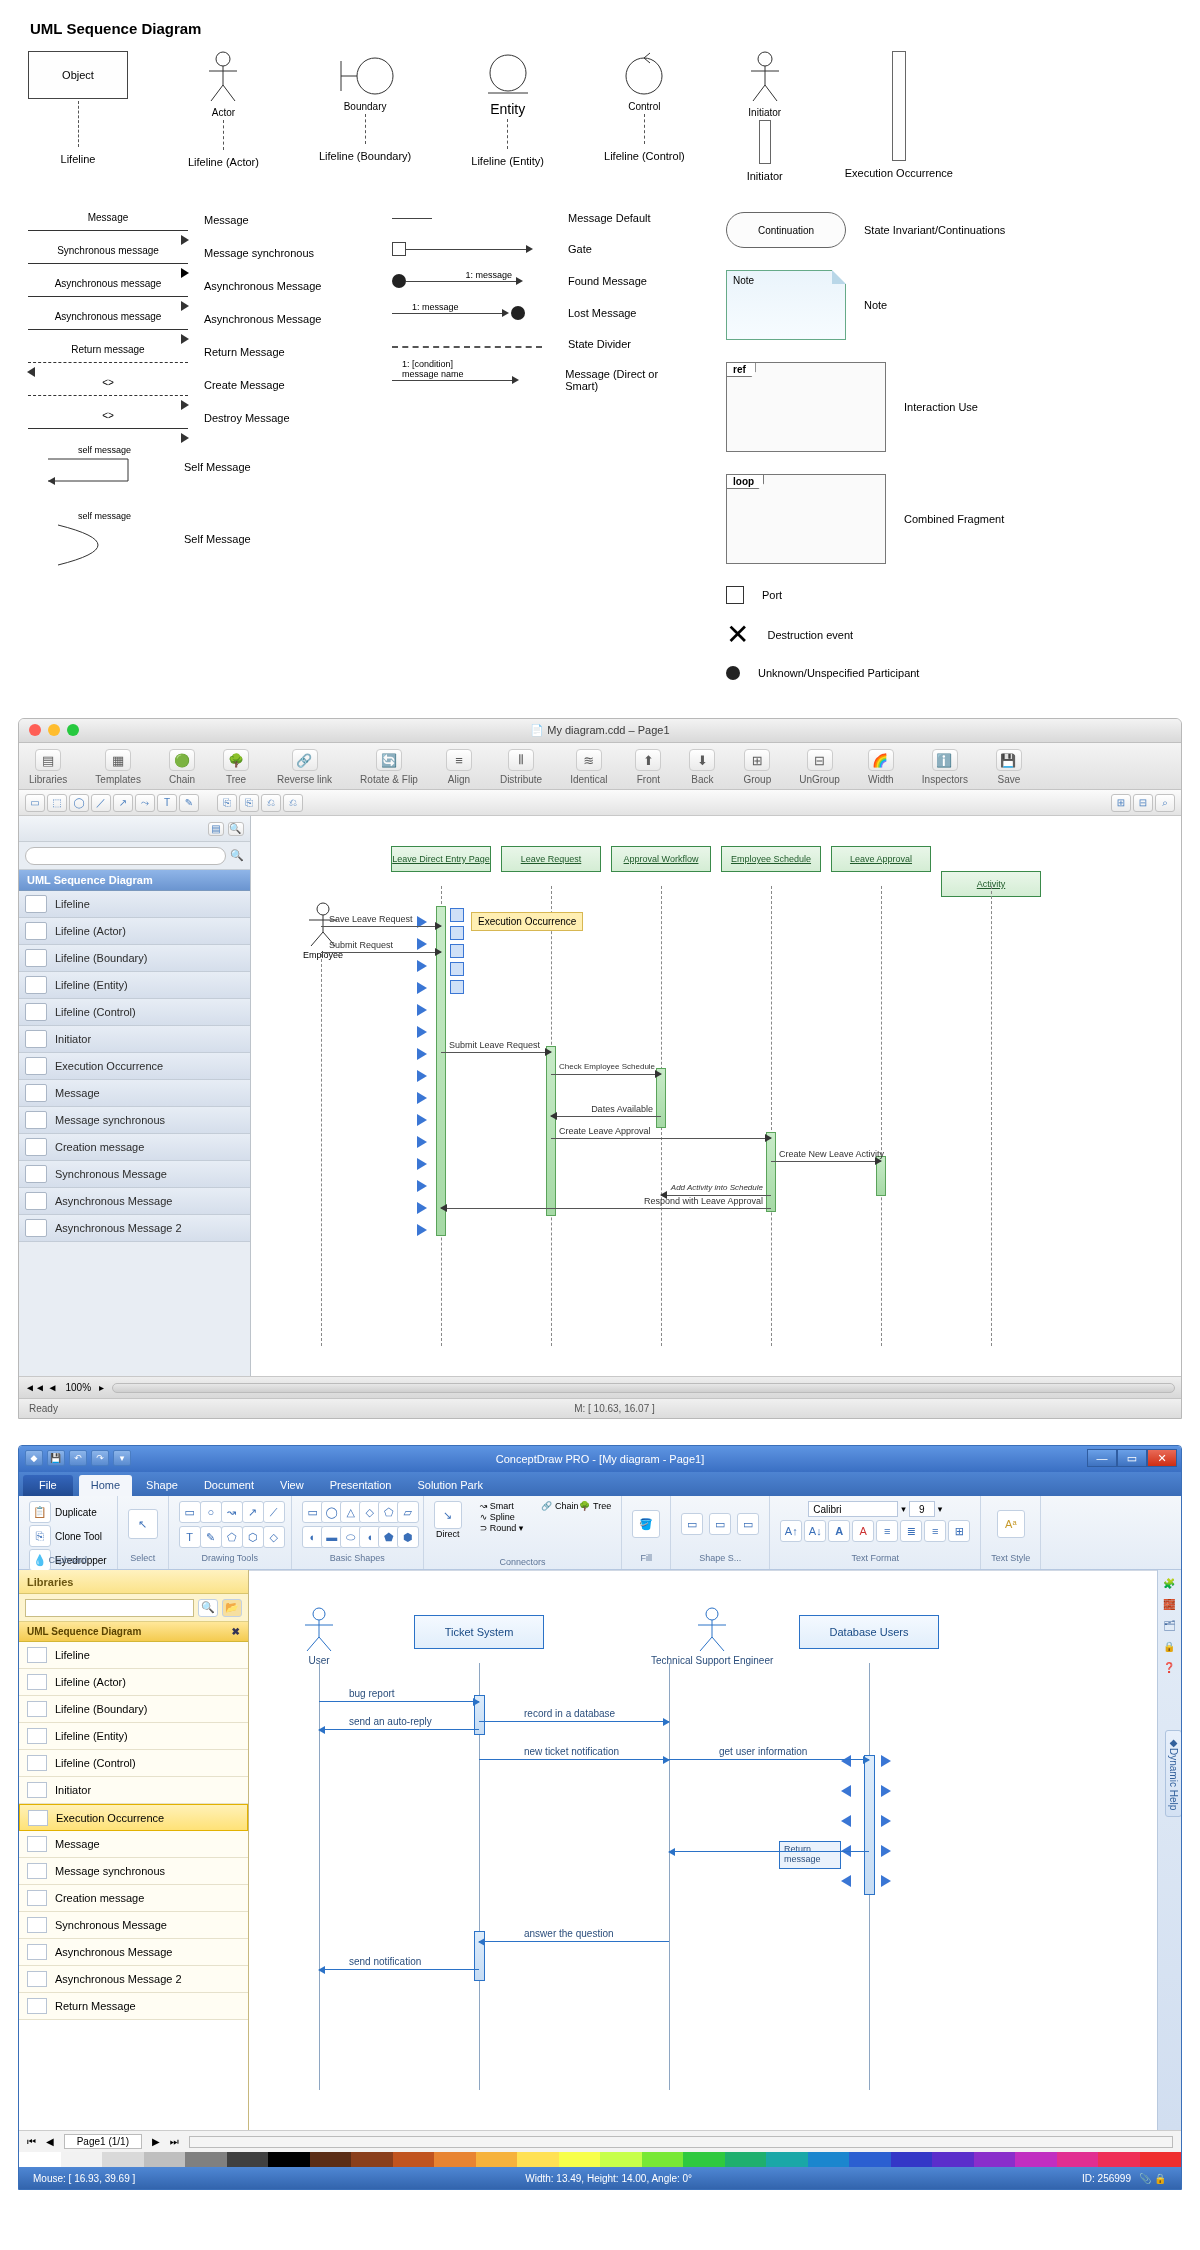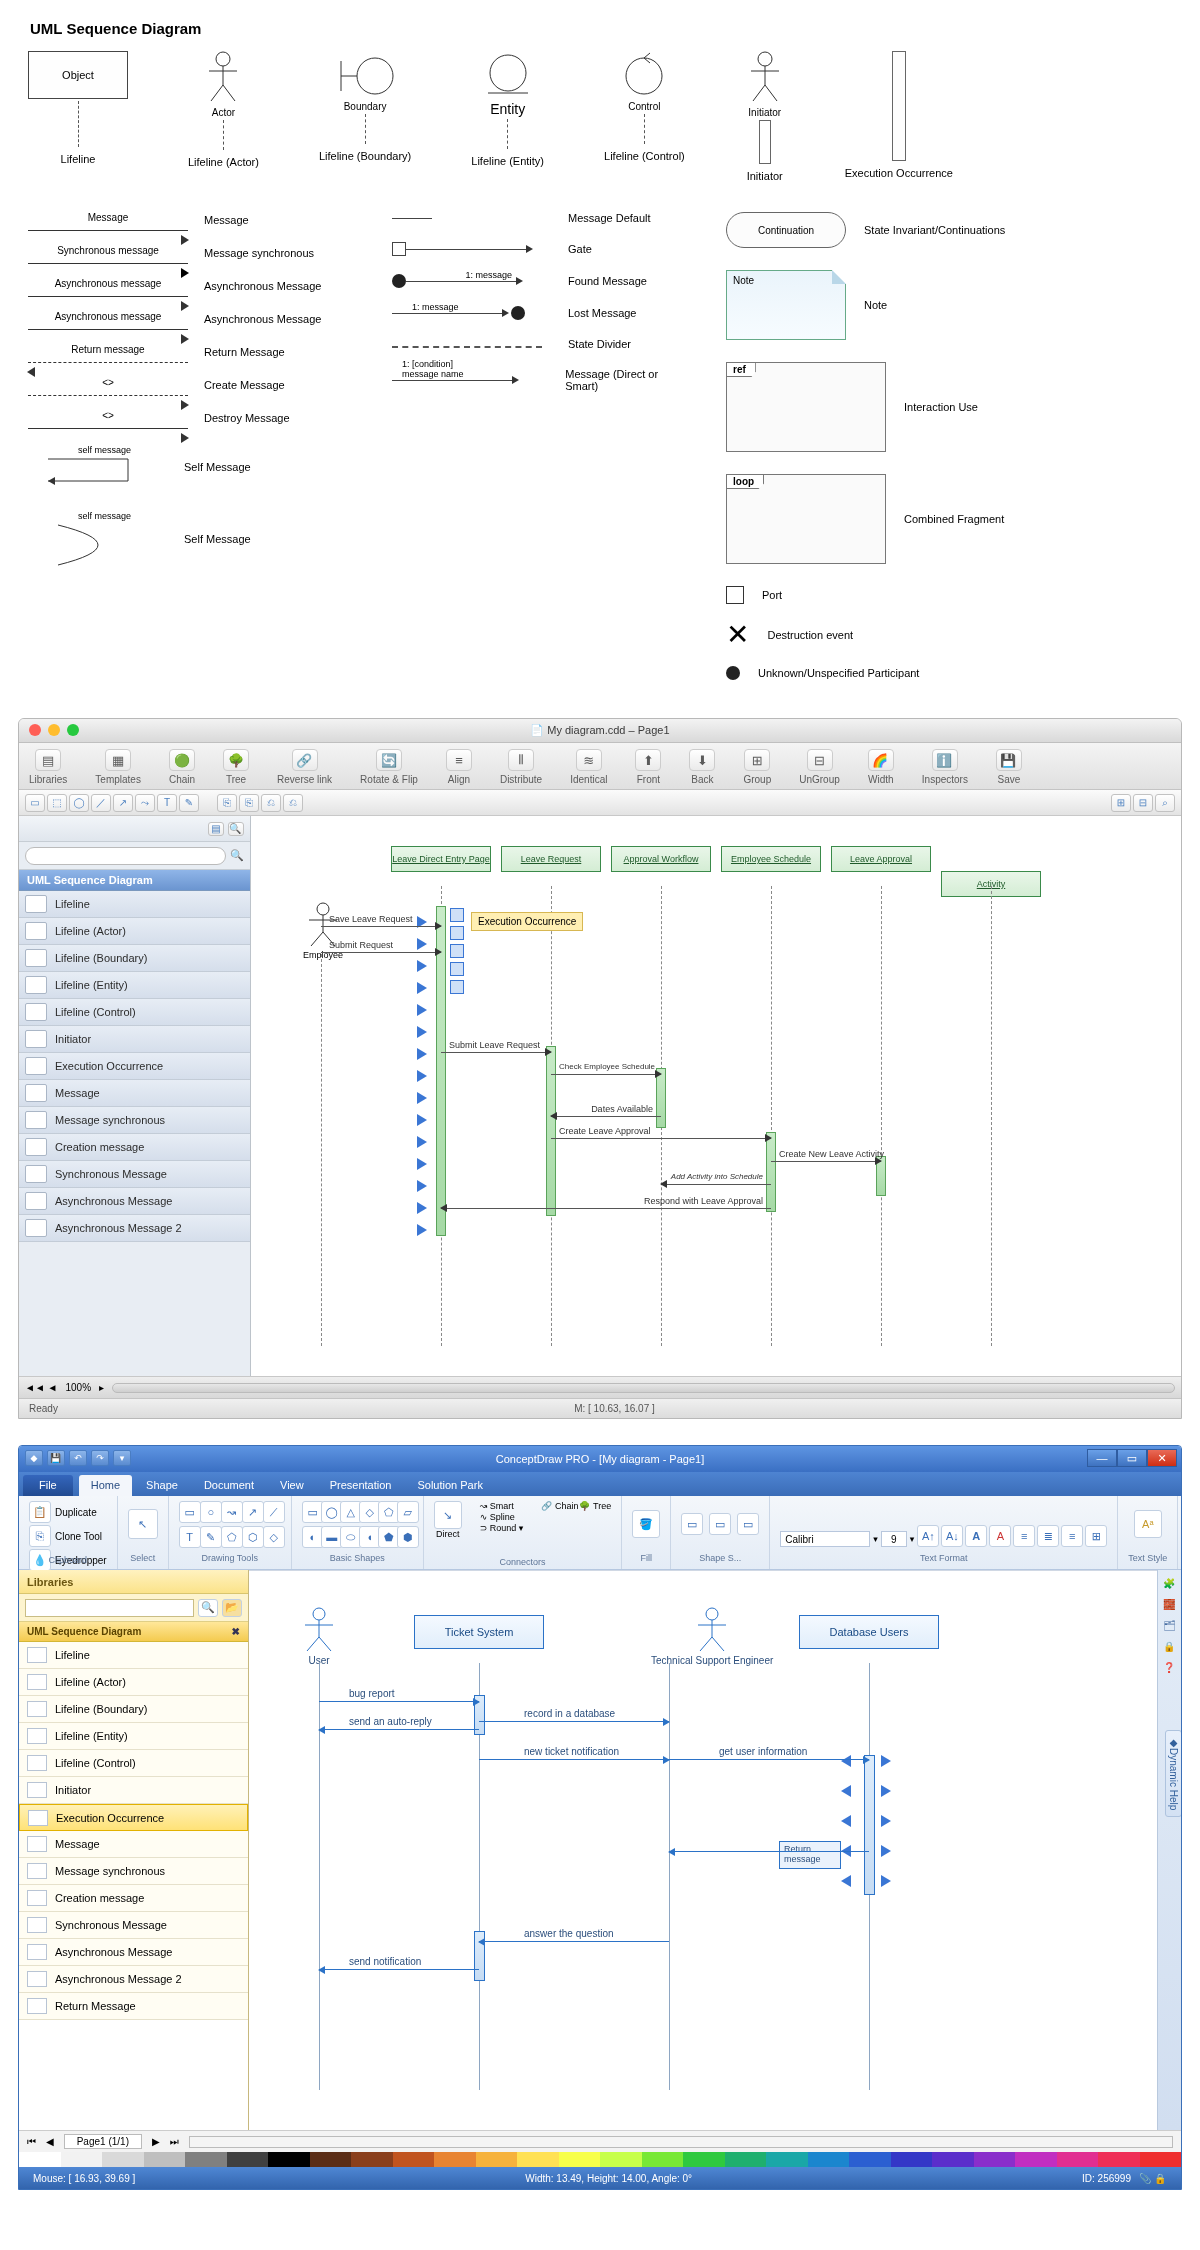--- a/index.html
+++ b/index.html
@@ -540,21 +540,21 @@
         </div>
         <div class="msg-h rev" style="left: 300px; width: 110px; top: 300px;">
           <span style="right:8px;font-size:9px">Dates Available</span>
         </div>
         <div class="msg-h" style="left: 300px; width: 220px; top: 322px;">
           <span style="left:8px;font-size:9px">Create Leave Approval</span>
         </div>
         <div class="msg-h" style="left: 520px; width: 110px; top: 345px;">
           <span style="left:8px;font-size:9px">Create New Leave Activity</span>
         </div>
-        <div class="msg-h rev" style="left: 410px; width: 110px; top: 368px; font-style: italic;">
+        <div class="msg-h rev" style="left: 410px; width: 110px; top: 379px; font-style: italic;">
           <span style="right:8px;font-size:8px">Add Activity into Schedule</span>
         </div>
         <div class="msg-h rev" style="left: 190px; width: 330px; top: 392px;">
           <span style="right:8px;font-size:9px">Respond with Leave Approval</span>
         </div>
       </div>
   </div>
   <div class="mac-scroll">
     <span>◄◄ ◄</span>
     <span>100%</span>
@@ -679,21 +679,21 @@
     </div>
     <div class="rgrp">
       <div class="gicons">
           <span class="ric">▭</span>
           <span class="ric">▭</span>
           <span class="ric">▭</span>
         </div>
       <div class="ghead">Shape S...</div>
     </div>
     <div class="rgrp" style="min-width:180px">
-      <div class="gicons" style="flex-direction:row;gap:3px;align-items:flex-end">
+      <div class="gicons" style="flex-direction:column;gap:3px;align-items:center">
         <div style="display:flex;gap:3px;align-items:center">
           <input style="width: 90px; height: 16px; border: 1px solid rgb(184, 199, 221); font-size: 10px; padding: 0px 4px;" value="Calibri">
           <span style="font-size:9px">▾</span>
           <input style="width: 26px; height: 16px; border: 1px solid rgb(184, 199, 221); font-size: 10px; text-align: center;" value="9">
           <span style="font-size:9px">▾</span>
         </div>
         <div style="display:flex;gap:2px">
           <span class="ric">A↑</span>
             <span class="ric">A↓</span>
           <span class="ric">

